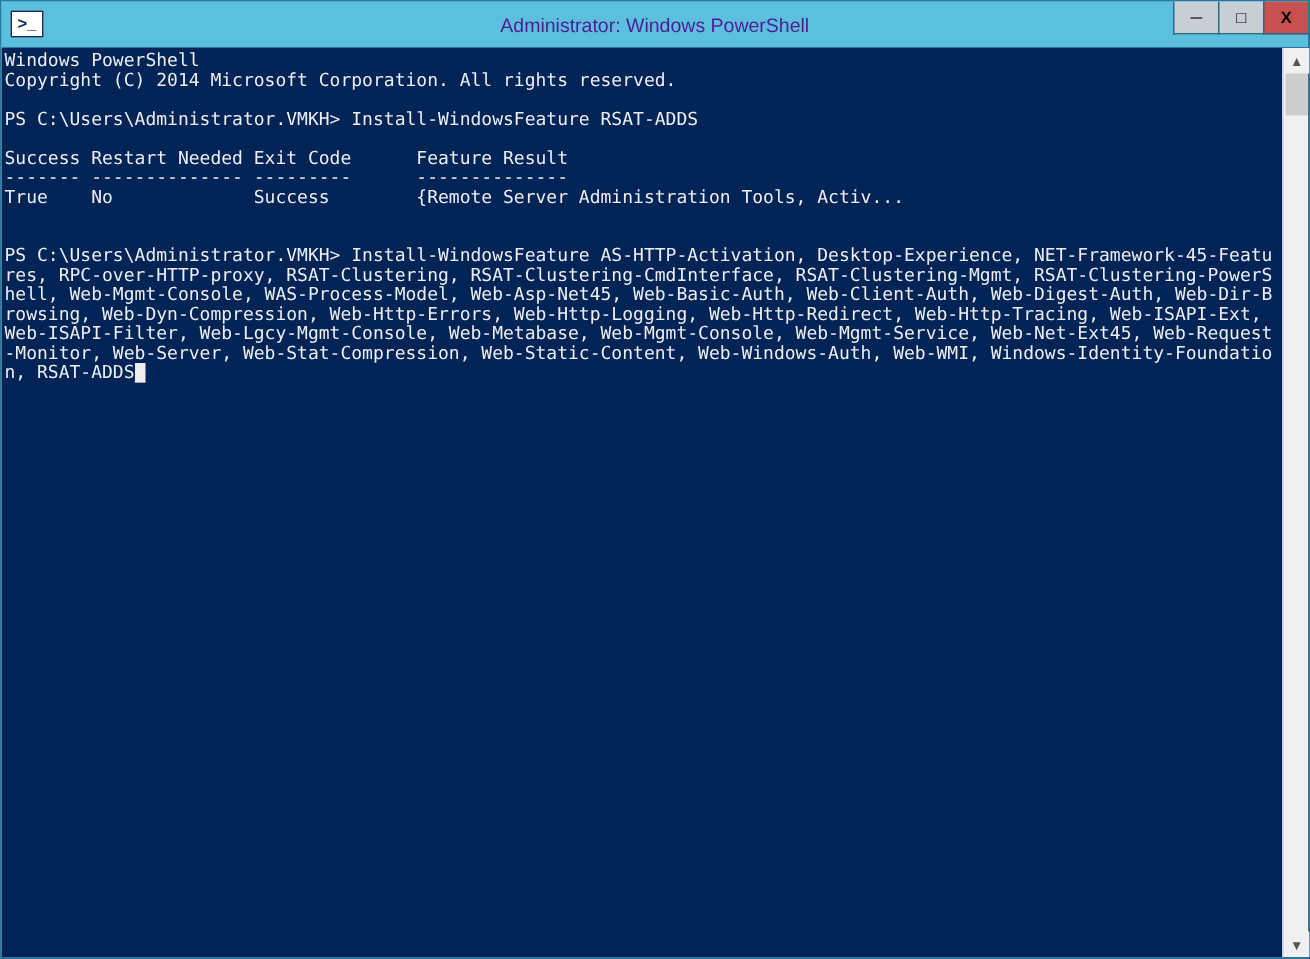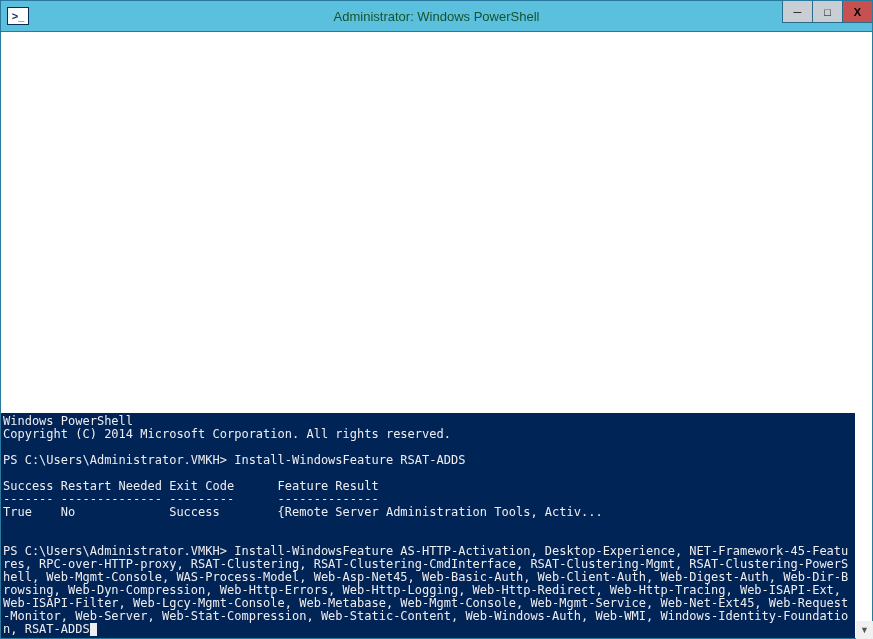--- a/index.html
+++ b/index.html
@@ -40,21 +40,21 @@
       justify-content: center;
       font-size: 11px;
       font-weight: bold;
       color: #0a2a5a;
     }
     .title-text {
       position: absolute;
       left: 50%;
       transform: translateX(-50%);
       font-size: 13px;
-      color: #14532d;
+      color: #4c1d95;
     }
     .win-controls {
       position: absolute;
       right: 0;
       top: 0;
       display: flex;
       height: 22px;
     }
     .win-btn {
       width: 30px;
@@ -75,21 +75,20 @@
     }
     .win-btn.close {
       background: #c75050;
       color: #000;
     }
     .console-wrap {
       flex: 1;
       display: flex;
       background: #fff;
       border-top: 1px solid #2a7aa0;
-      align-items: flex-end;
     }
     .console {
       flex: 1;
       background: #012456;
       color: #eeedf0;
       font-family: "Lucida Console", Consolas, monospace;
       font-size: 12px;
       line-height: 13px;
       padding: 2px 0 2px 2px;
       white-space: pre-wrap;

